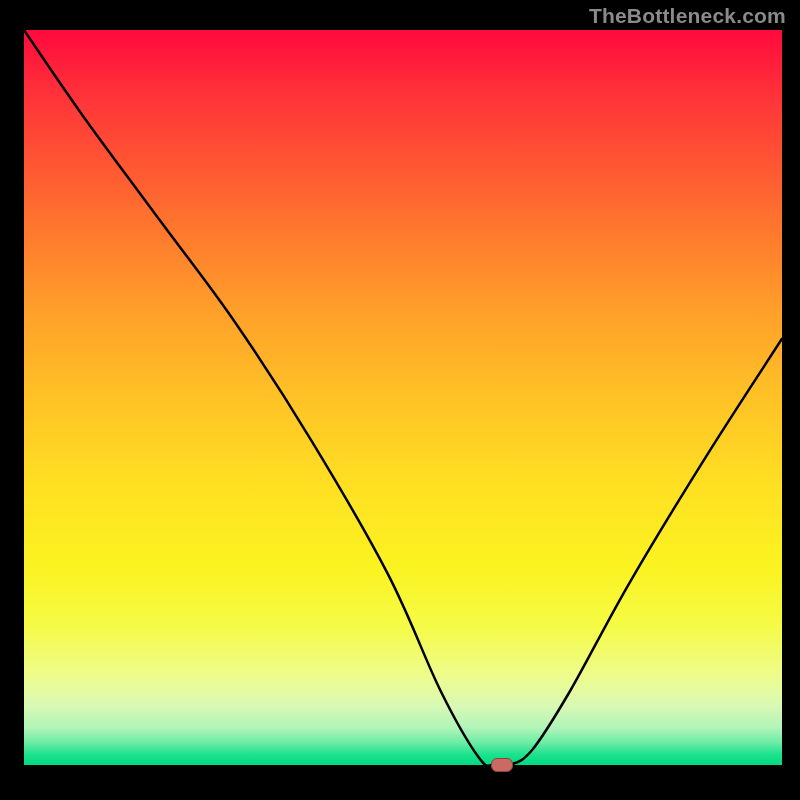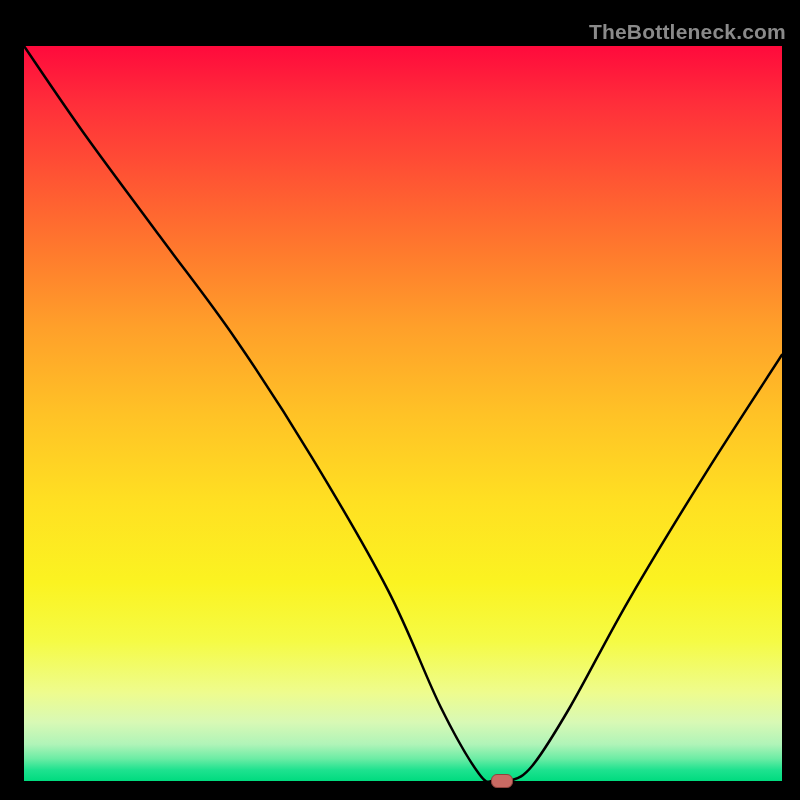--- a/index.html
+++ b/index.html
@@ -8,21 +8,20 @@
     width: 800px;
     height: 800px;
     background: #000;
     overflow: hidden;
   }
   .chart-container {
     position: relative;
     width: 800px;
     height: 660px;
     background: #000;
-    margin-top: 16px;
   }
   .plot-area {
     position: absolute;
     left: 24px;
     top: 30px;
     width: 758px;
     height: 735px;
     
     background: linear-gradient(
       to bottom,

